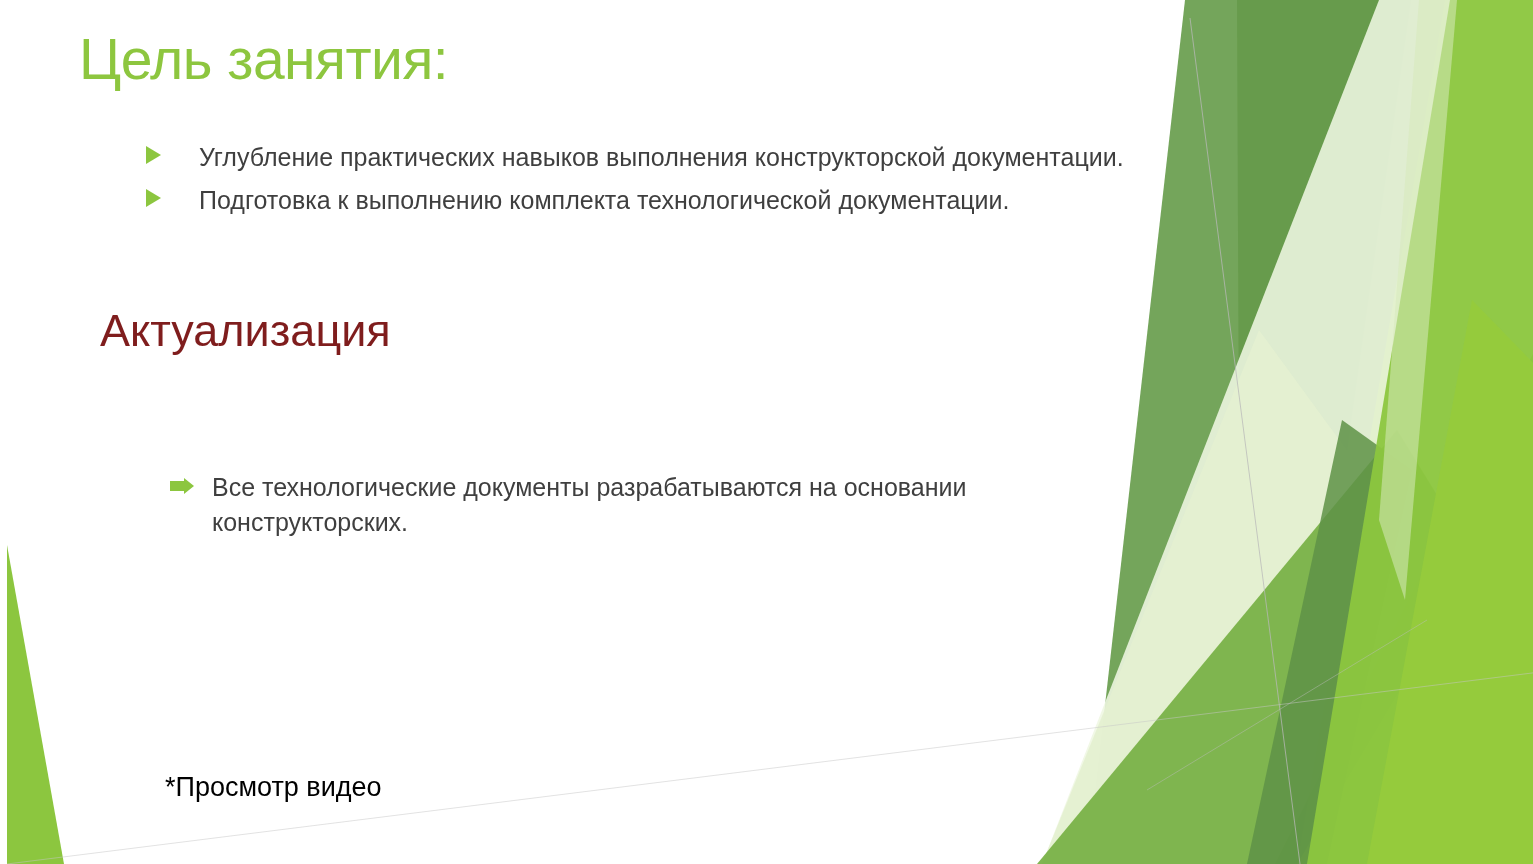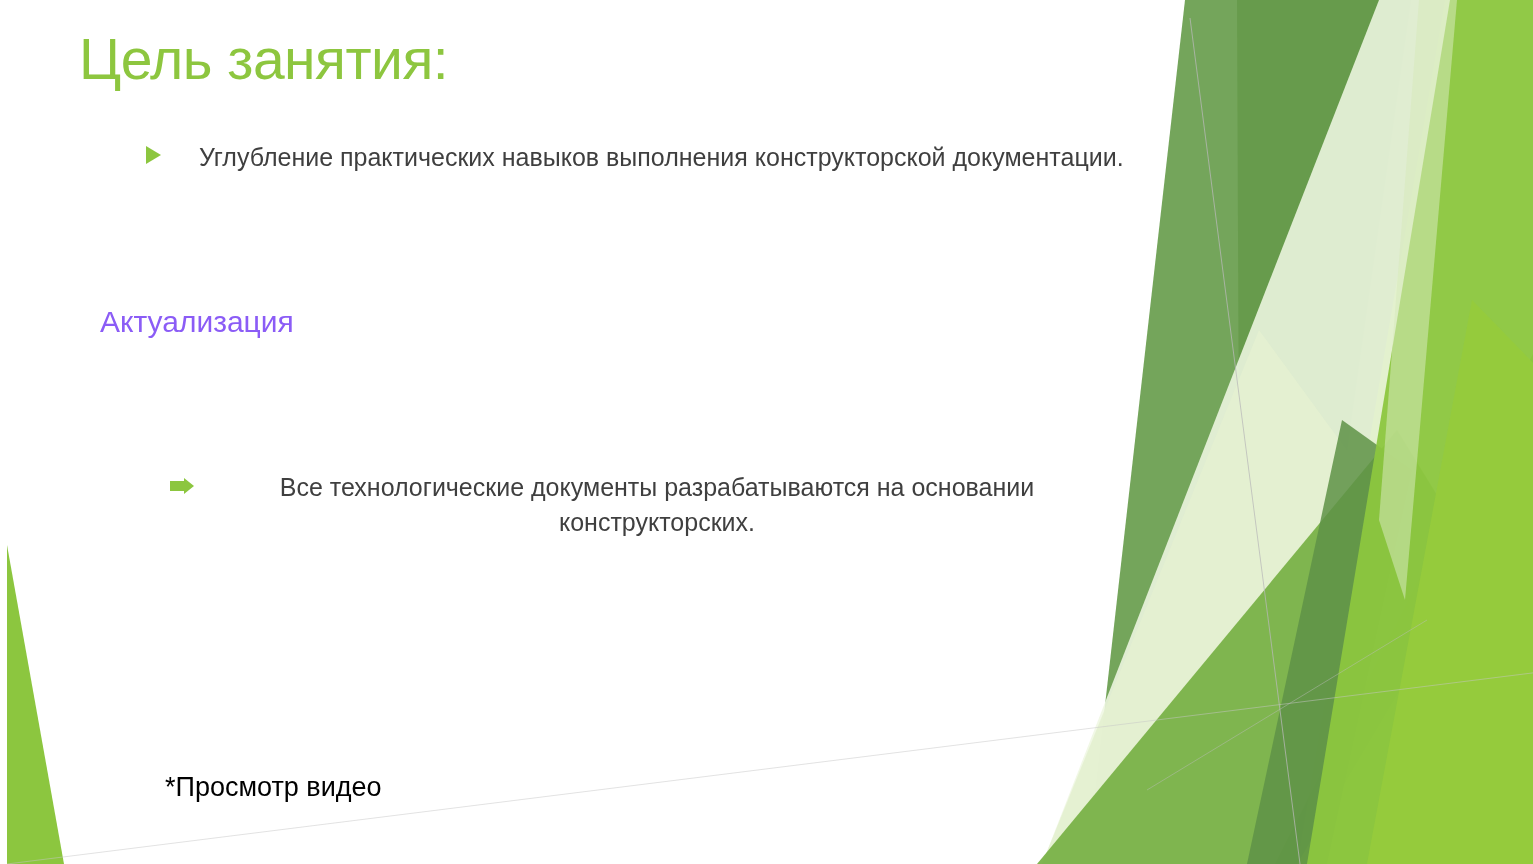--- a/index.html
+++ b/index.html
@@ -47,43 +47,42 @@
   #bullet-list-goals {
     position: absolute;
     left: 138px;
     top: 140px;
     width: 1090px;
   }
   .bullet-row {
     display: flex;
     align-items: flex-start;
     margin-bottom: 9px;
-    text-align: center;
   }
   .bullet-marker-triangle {
     flex: 0 0 auto;
     width: 16px;
     height: 18px;
     margin-top: 6px;
     margin-right: 38px;
   }
   .bullet-text {
     font-size: 25px;
     line-height: 34px;
     color: #3F3F3F;
     font-weight: 400;
   }
 
   #section-heading {
     position: absolute;
     left: 93px;
     top: 305px;
-    font-size: 30px;
+    font-size: 45px;
     font-weight: 400;
-    color: #8b5cf6;
+    color: #7f1d1d;
     white-space: nowrap;
   }
 
   #bullet-list-actualization {
     position: absolute;
     left: 163px;
     top: 470px;
     width: 940px;
   }
   .bullet-marker-pennant {
@@ -151,20 +150,26 @@
 
     <div id="bullet-list-goals">
 
       <div class="bullet-row">
         <svg class="bullet-marker-triangle" viewBox="0 0 16 18">
           <polygon points="1,0 16,9 1,18" fill="#8CC63F"></polygon>
         </svg>
         <div class="bullet-text">Углубление практических навыков выполнения конструкторской документации.</div>
       </div>
 
+      <div class="bullet-row">
+        <svg class="bullet-marker-triangle" viewBox="0 0 16 18">
+          <polygon points="1,0 16,9 1,18" fill="#8CC63F"></polygon>
+        </svg>
+        <div class="bullet-text">Подготовка к выполнению комплекта технологической документации.</div>
+      </div>
 
     </div>
 
     <div id="section-heading">Актуализация</div>
 
     <div id="footnote">*Просмотр видео</div>
 
     <div id="bullet-list-actualization">
 
       <div class="bullet-row">

